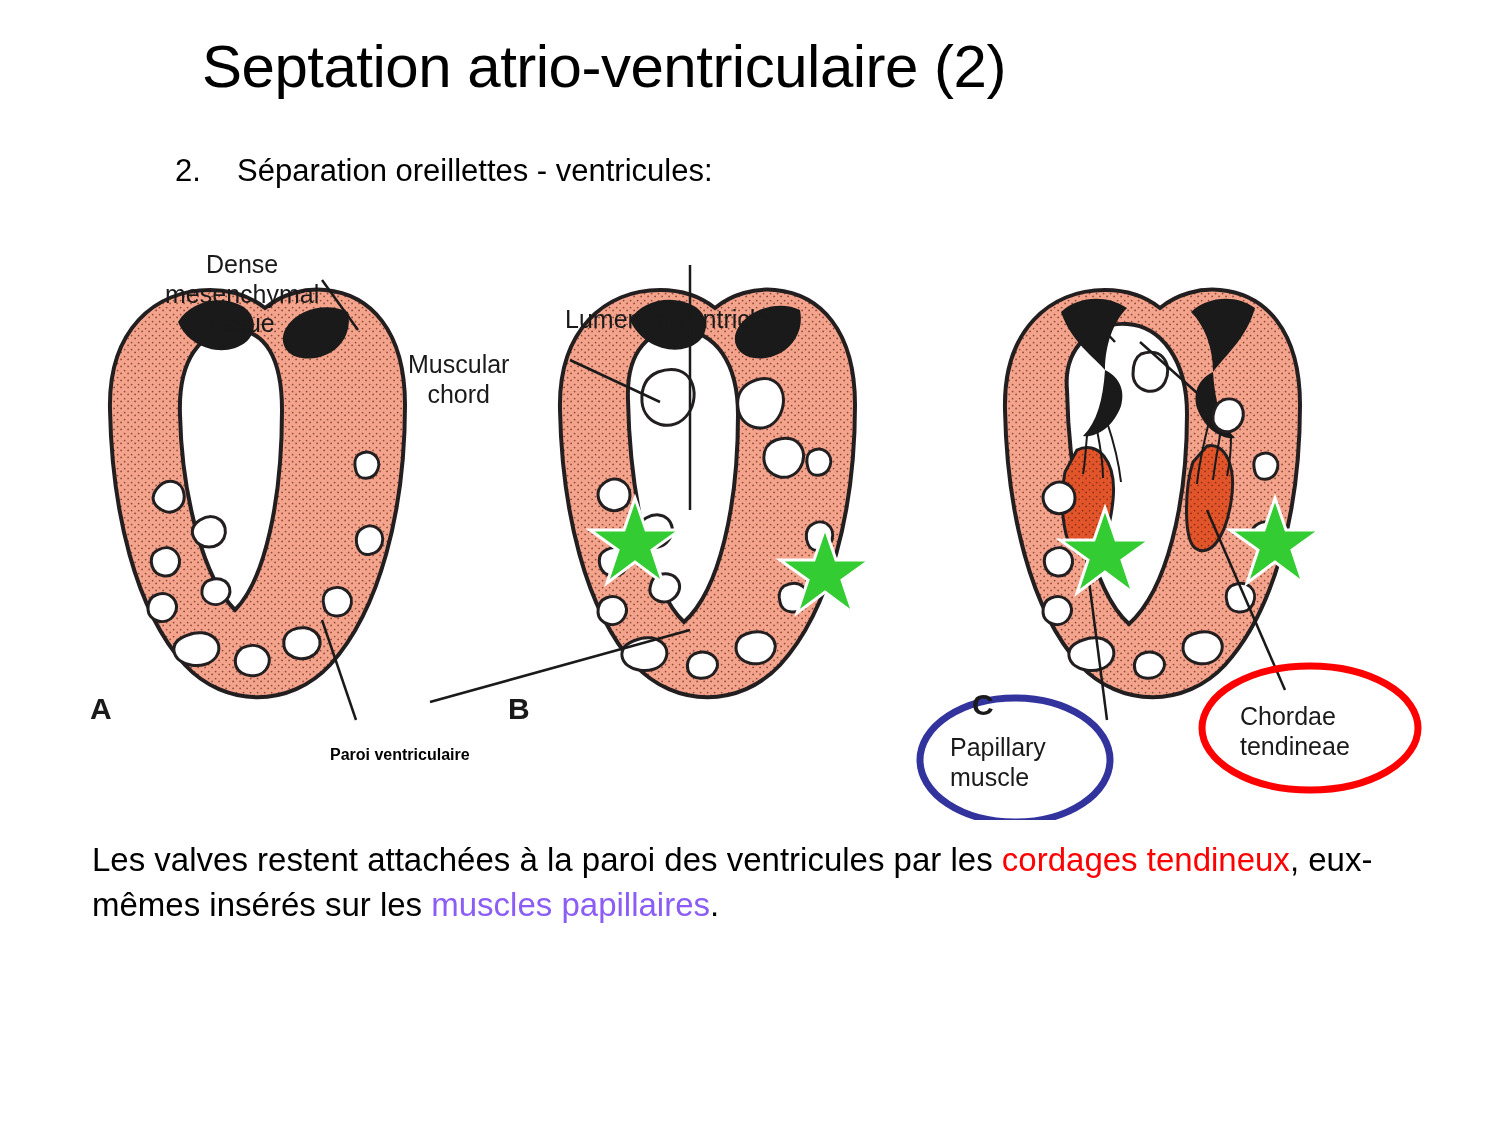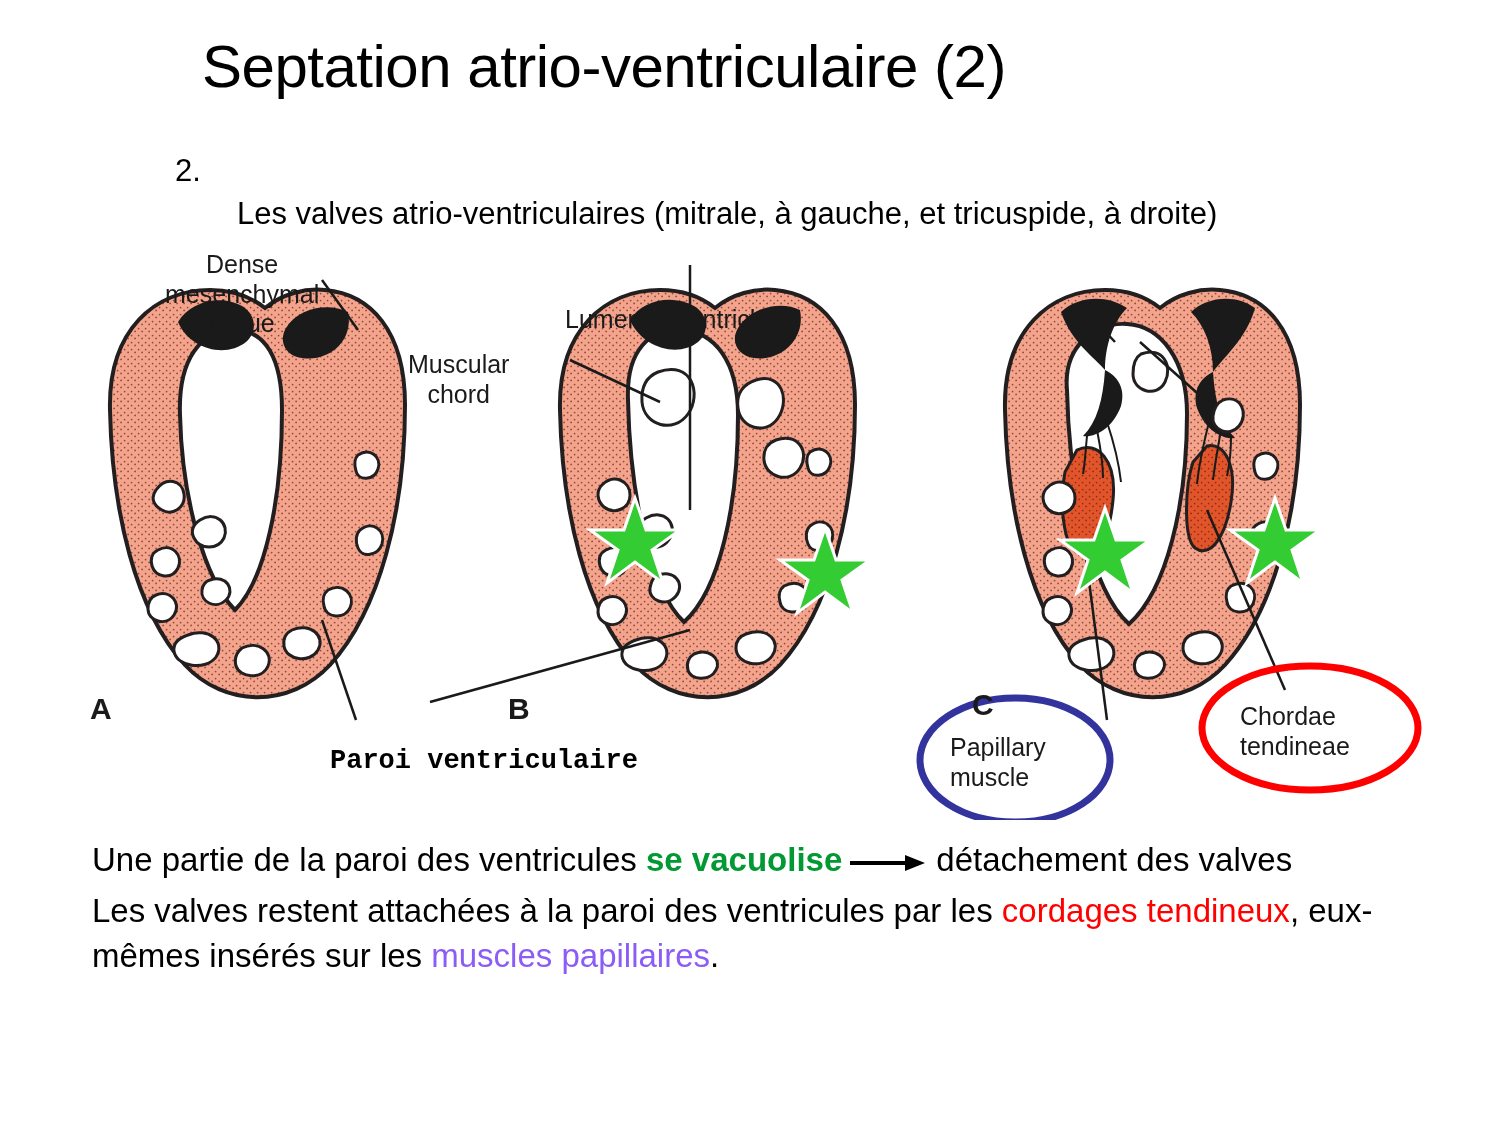--- a/index.html
+++ b/index.html
@@ -71,24 +71,23 @@
     white-space: pre-line;
   }
   .panel-letter {
     position: absolute;
     font-size: 30px;
     font-weight: bold;
     color: #1a1a1a;
   }
   #label-paroi {
     position: absolute;
-    font-size: 27px;
+    font-size: 16px;
     font-weight: bold;
     color: #000;
-    font-family: Liberation Mono, monospace;
   }
 
   
   #bottom-text {
     position: absolute;
     top: 838px;
     left: 92px;
     width: 1360px;
     font-size: 33px;
     line-height: 1.36;
@@ -129,22 +128,22 @@
   }
 </style>
 </head>
 <body>
 
 <div id="slide-title">Septation atrio-ventriculaire (2)</div>
 
 <div id="bullet-block">
   <div class="bullet-row">
     <span class="bullet-num">2.</span>
+    <span>Séparation oreillettes - ventricules:</span>
   </div>
-  <div class="bullet-sub">Les valves atrio-ventriculaires (mitrale, à gauche,  et tricuspide, à droite)</div>
 </div>
 
 <div id="figure">
 
   <svg width="1400" height="570" viewBox="0 0 1400 570">
     <defs>
       <pattern id="stipple" width="7" height="7" patternUnits="userSpaceOnUse">
         <rect width="7" height="7" fill="#f4a48c"></rect>
         <circle cx="1.6" cy="1.6" r="0.9" fill="#6b2d1c" opacity="0.75"></circle>
         <circle cx="5.1" cy="4.4" r="0.9" fill="#6b2d1c" opacity="0.75"></circle>
@@ -301,18 +300,15 @@
 
   <div id="label-paroi" style="top:496px; left:270px;">Paroi ventriculaire</div>
 
   <div class="panel-letter" style="top:442px; left:30px;">A</div>
   <div class="panel-letter" style="top:442px; left:448px;">B</div>
   <div class="panel-letter" style="top:438px; left:912px;">C</div>
 </div>
 
 <div id="bottom-text">
   <p>
-    <span>Une partie de la paroi des ventricules </span><span class="green-bold">se vacuolise</span><span class="arrow-inline"></span><span>détachement des valves</span>
-  </p>
-  <p>
     <span>Les valves restent attachées à la paroi des ventricules par les </span><span class="red-text">cordages tendineux</span><span>, eux-mêmes insérés sur les </span><span class="blue-text">muscles papillaires</span><span>.</span>
   </p>
 </div>
 
 </body></html>

